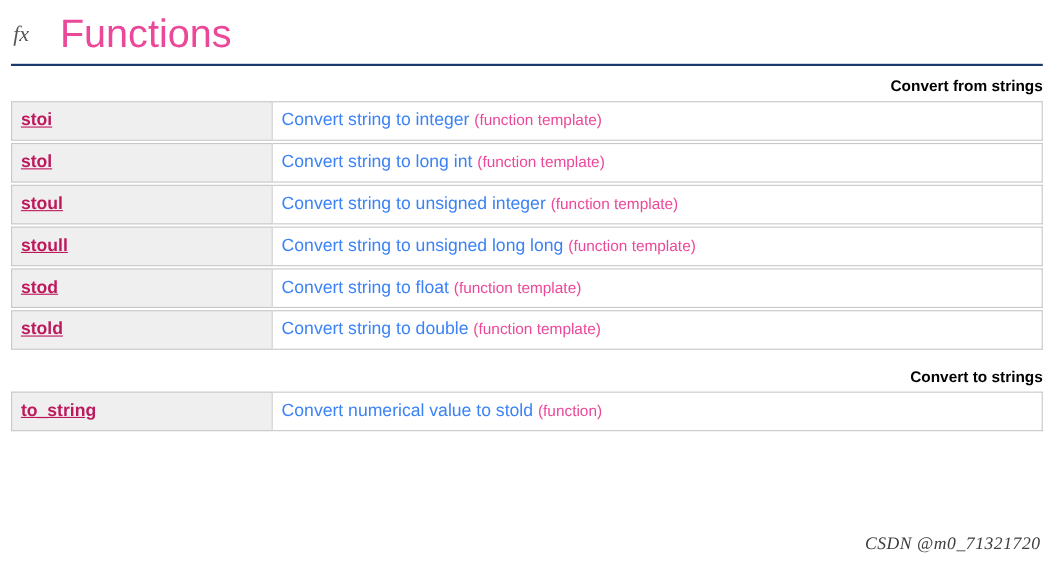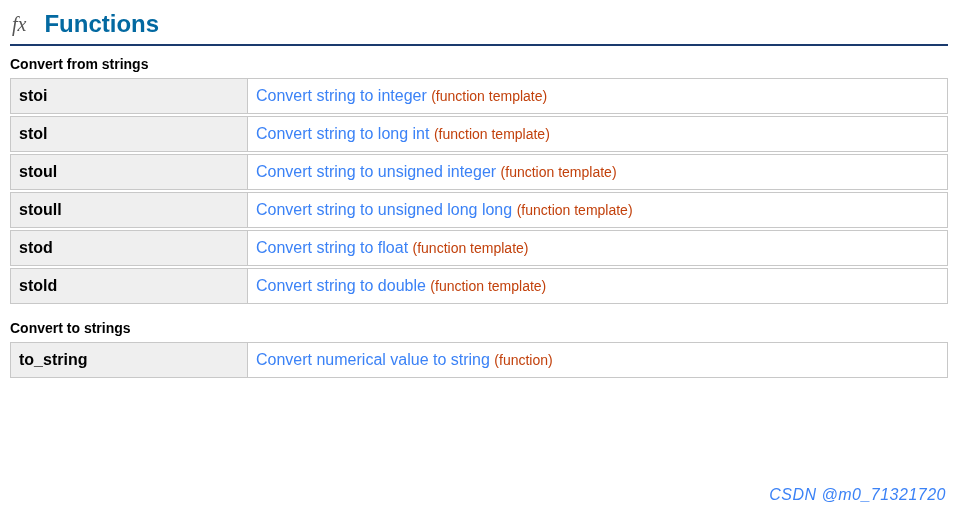--- a/index.html
+++ b/index.html
@@ -18,34 +18,35 @@
       align-items: center;
       border-bottom: 2px solid #1a3a6e;
       padding-bottom: 6px;
       margin-bottom: 8px;
     }
     .fx-icon {
       font-family: "Times New Roman", serif;
       font-size: 20px;
       font-style: italic;
       color: #555;
-      margin-right: 18px;
+      margin-right: 28px;
       margin-left: 2px;
       line-height: 1;
     }
     .page-title {
-      font-size: 24px;
-      font-weight: bold;
-      color: #0369a1;
+      font-size: 36px;
+      font-weight: normal;
+      color: #ec4899;
     }
     .section-title {
       font-size: 14px;
       font-weight: bold;
       color: #000;
       margin: 10px 0 4px 0;
+      text-align: right;
     }
     .func-table {
       width: 100%;
       border-collapse: separate;
       border-spacing: 0 2px;
     }
     .func-table tr {
       border: 1px solid #c8c8c8;
     }
     .func-table td {
@@ -57,39 +58,40 @@
     }
     .func-table td.name-cell {
       width: 238px;
       background: #efefef;
     }
     .func-table td.desc-cell {
       background: #fff;
       border-left: none;
     }
     .func-link {
-      color: #000000;
+      color: #be185d;
       font-weight: bold;
+      text-decoration: underline;
       cursor: pointer;
     }
     .desc-text {
       color: #3b82f6;
     }
     .tag-text {
-      color: #c2410c;
+      color: #ec4899;
       font-size: 14px;
     }
     .watermark {
       position: absolute;
       right: 14px;
       top: 486px;
-      color: #3b82f6;
+      color: #404040;
       font-size: 16px;
       font-style: italic;
-      font-family: Liberation Sans, sans-serif;
+      font-family: Liberation Serif, serif;
       letter-spacing: 0.5px;
       pointer-events: none;
     }
   </style>
 </head>
 <body>
 
 <div class="header-row">
   <span class="fx-icon">fx</span>
   <span class="page-title">Functions</span>
@@ -126,19 +128,19 @@
   </tbody>
     </table>
 </div>
 
 <div style="margin-top:14px;">
   <div class="section-title">Convert to strings</div>
   <table class="func-table">
     <tbody>
         <tr>
       <td class="name-cell"><a class="func-link">to_string</a></td>
-      <td class="desc-cell"><span class="desc-text">Convert numerical value to string</span> <span class="tag-text">(function)</span></td>
+      <td class="desc-cell"><span class="desc-text">Convert numerical value to stold</span> <span class="tag-text">(function)</span></td>
     </tr>
   </tbody>
     </table>
 </div>
 
 <div class="watermark">CSDN @m0_71321720</div>
 
 </body></html>

